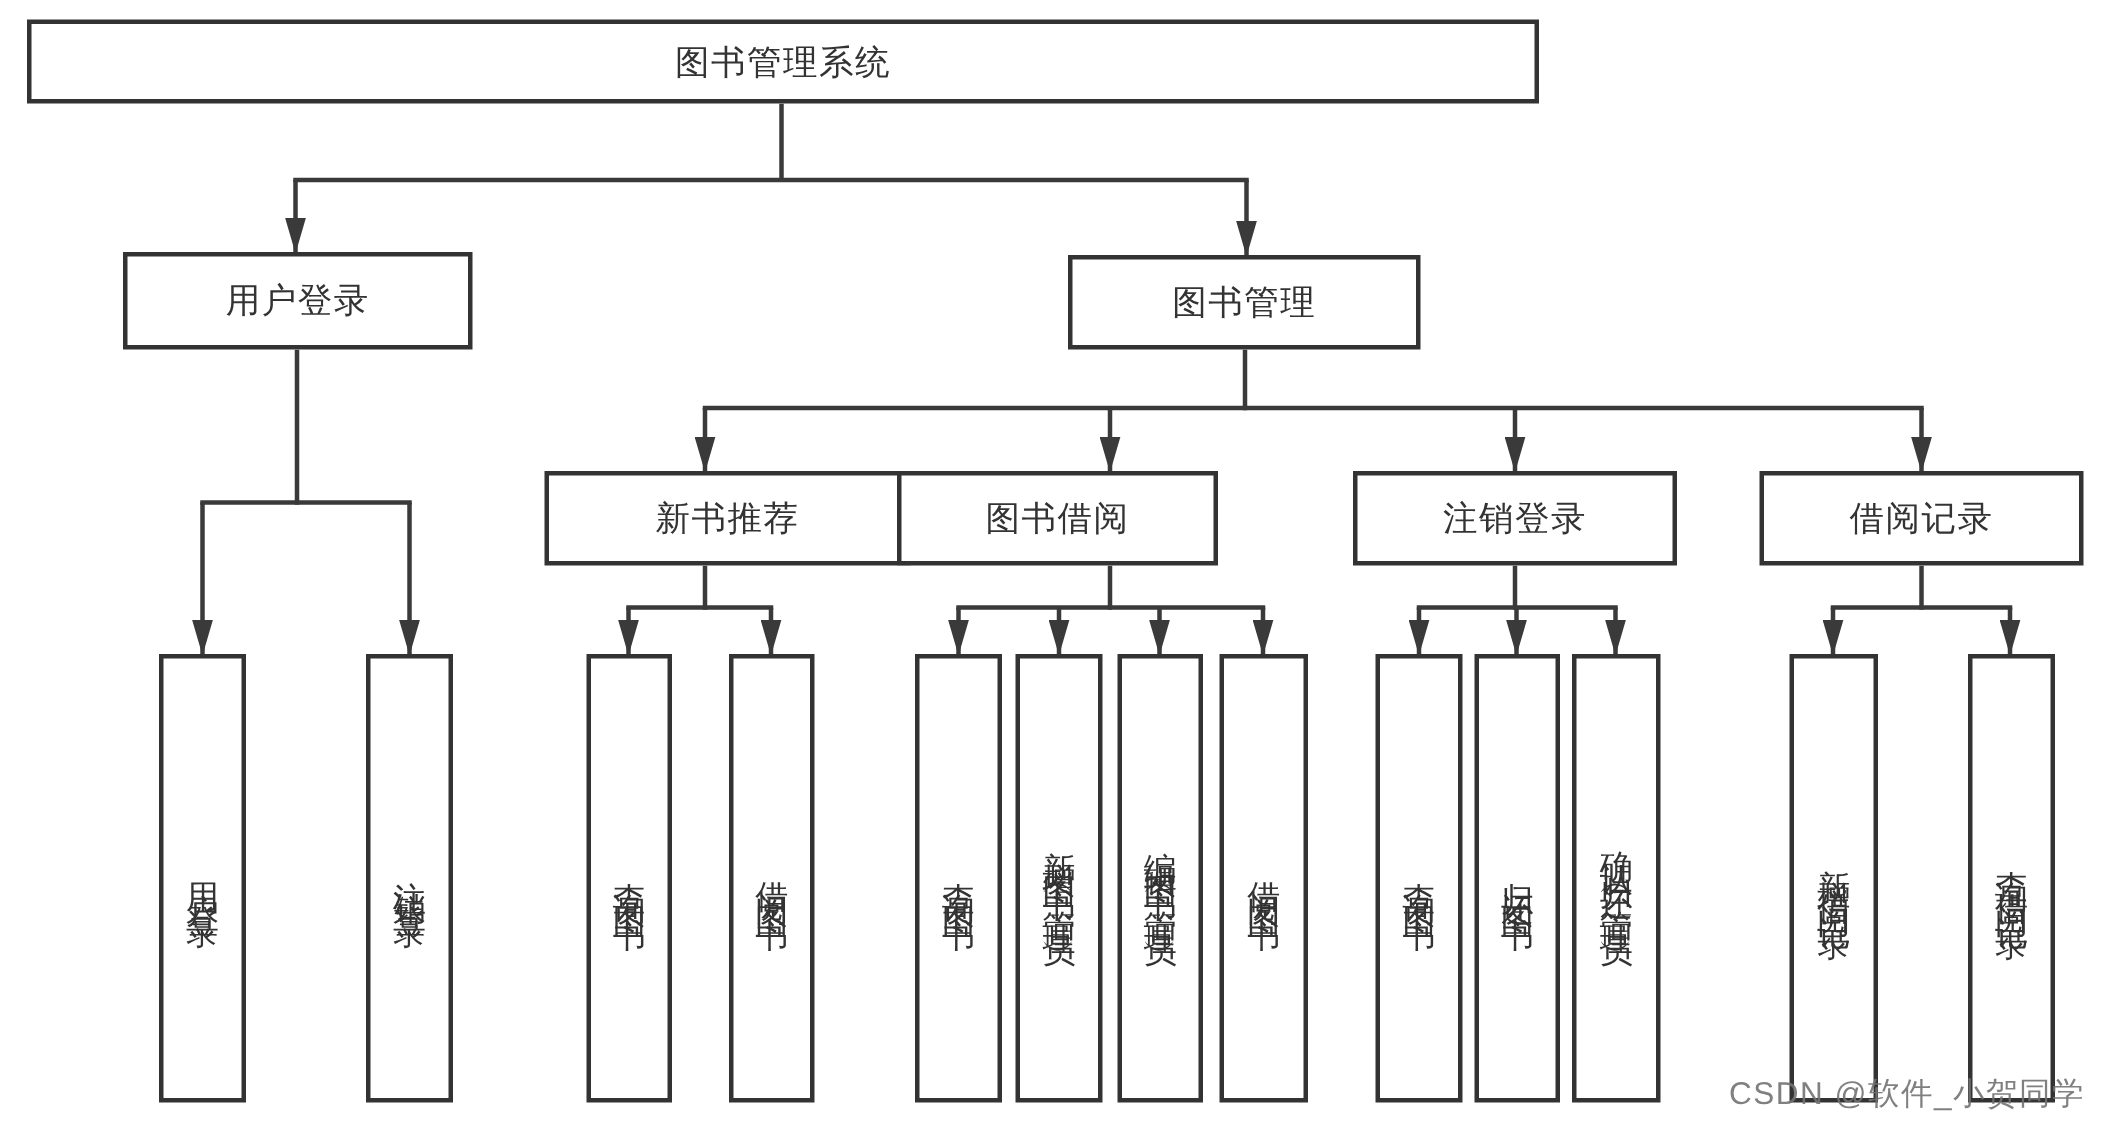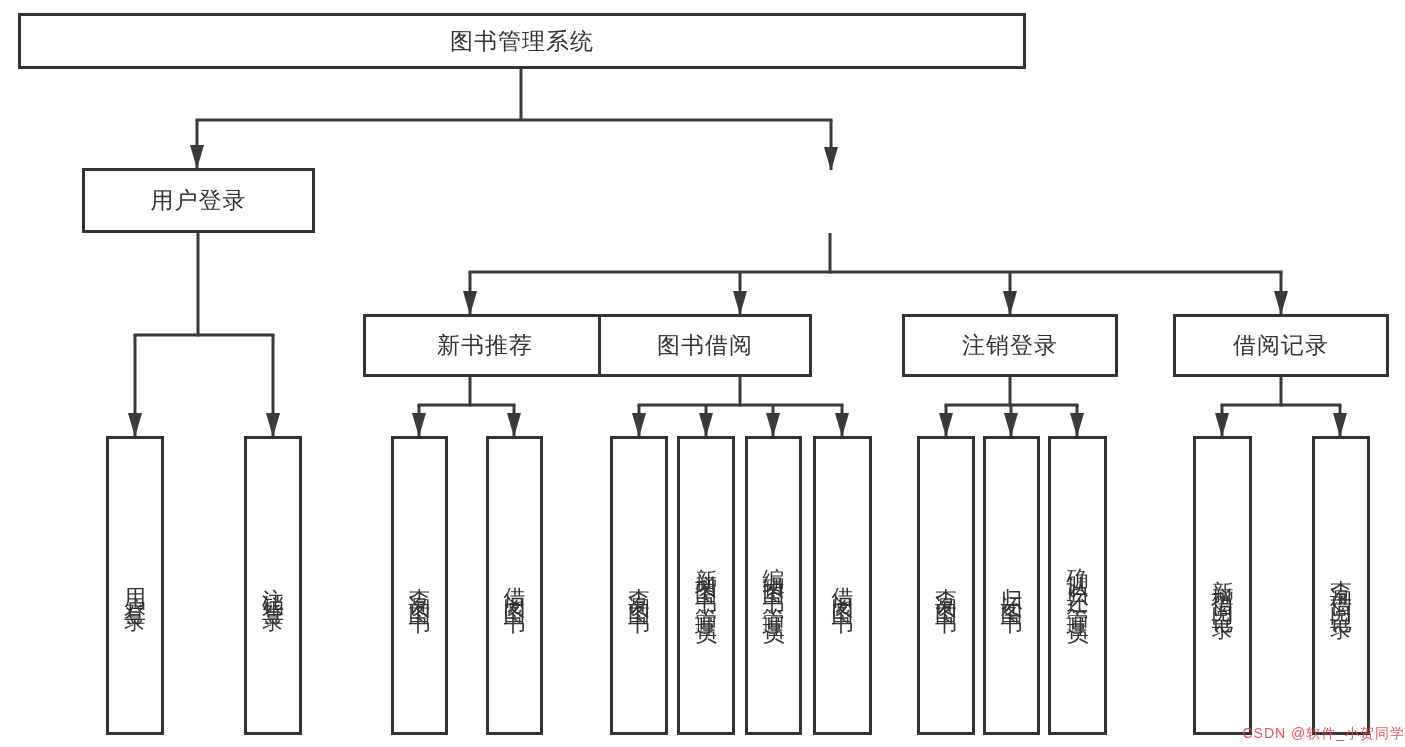--- a/index.html
+++ b/index.html
@@ -14,22 +14,22 @@
     font-size:23px;letter-spacing:1px;color:#333333;white-space:nowrap;text-align:right;
   }
   .vbox{
     position:absolute;box-sizing:border-box;background:#ffffff;
     border:3px solid #333333;top:436px;height:299px;
     writing-mode:vertical-rl;text-orientation:mixed;
     display:flex;align-items:center;justify-content:center;
     font-size:22px;letter-spacing:8px;line-height:1;color:#333333;
   }
   .watermark{
-    position:absolute;right:0;bottom:4px;font-size:14px;letter-spacing:1px;
-    color:#ef4444;opacity:0.9;white-space:nowrap;
+    position:absolute;right:15px;bottom:4px;font-size:21px;letter-spacing:1px;
+    color:#737373;opacity:0.9;white-space:nowrap;
   }
 </style>
 </head>
 <body>
 
 <div class="canvas">
 
   <svg class="connectors" viewBox="0 0 1405 747" xmlns="http://www.w3.org/2000/svg">
     <defs>
       <marker id="arw" markerUnits="userSpaceOnUse" markerWidth="24" markerHeight="14" viewBox="0 0 24 14" refX="23" refY="7" orient="auto">
@@ -76,20 +76,21 @@
       <line x1="1281" y1="377" x2="1281" y2="406.5"></line>
       <line x1="1220.5" y1="405" x2="1341.5" y2="405"></line>
       <line x1="1222" y1="405" x2="1222" y2="436" marker-end="url(#arw)"></line>
       <line x1="1340" y1="405" x2="1340" y2="436" marker-end="url(#arw)"></line>
     </g>
   </svg>
 
   <div class="hbox" style="left:18px;top:13px;width:1008px;height:56px">图书管理系统</div>
 
   <div class="hbox" style="left:82px;top:168px;width:233px;height:65px">用户登录</div>
+  <div class="hbox" style="left:712px;top:170px;width:235px;height:63px">图书管理</div>
 
   <div class="hbox" style="left:363px;top:314px;width:244px;height:63px">新书推荐</div>
   <div class="hbox" style="left:598px;top:314px;width:214px;height:63px">图书借阅</div>
   <div class="hbox" style="left:902px;top:314px;width:216px;height:63px">注销登录</div>
   <div class="hbox" style="left:1173px;top:314px;width:216px;height:63px">借阅记录</div>
 
   <div class="vbox" style="left:106px;width:58px">用户登录</div>
   <div class="vbox" style="left:244px;width:58px">注销登录</div>
 
   <div class="vbox" style="left:391px;width:57px">查询图书</div>

